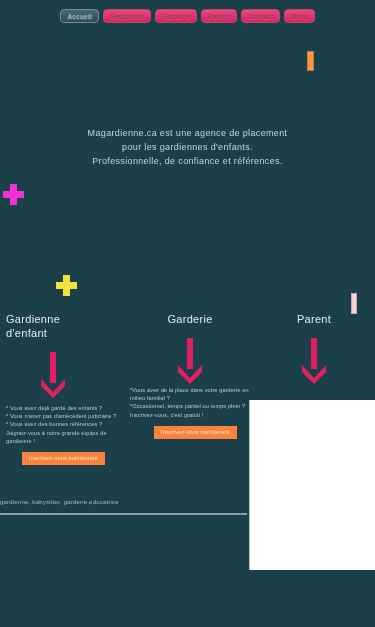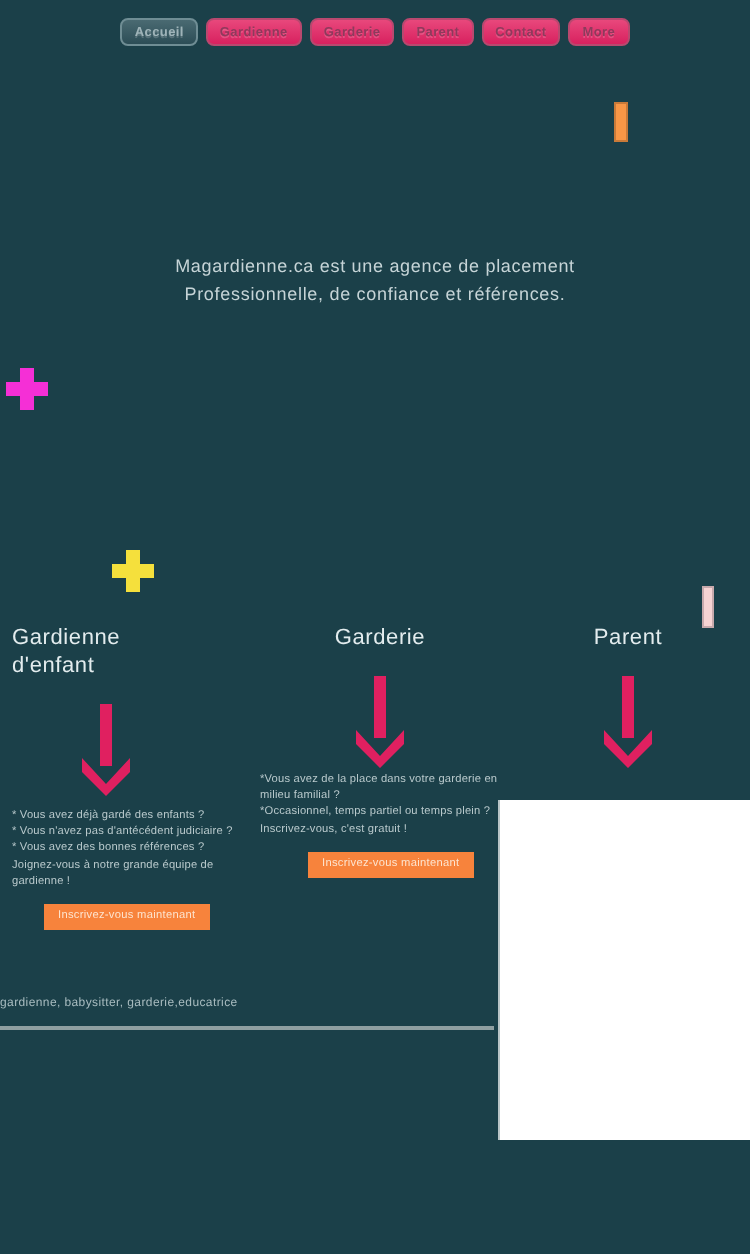--- a/index.html
+++ b/index.html
@@ -231,20 +231,21 @@
     <div class="nav-btn">More</div>
   </nav>
 
   <div class="orange-bar"></div>
   <div class="plus plus-magenta"></div>
   <div class="plus plus-yellow"></div>
   <div class="pink-bar"></div>
 
   <div class="hero">
     <div>Magardienne.ca est une agence de placement</div>
+    <div>pour les gardiennes d'enfants.</div>
     <div>Professionnelle, de confiance et références.</div>
   </div>
 
   <div class="columns">
 
     <div class="col col-1">
       <div class="col-title" style="white-space:pre-line">Gardienne
 d'enfant</div>
       <div class="arrow">
         <svg width="28" height="46" viewBox="0 0 28 46" aria-hidden="true">

